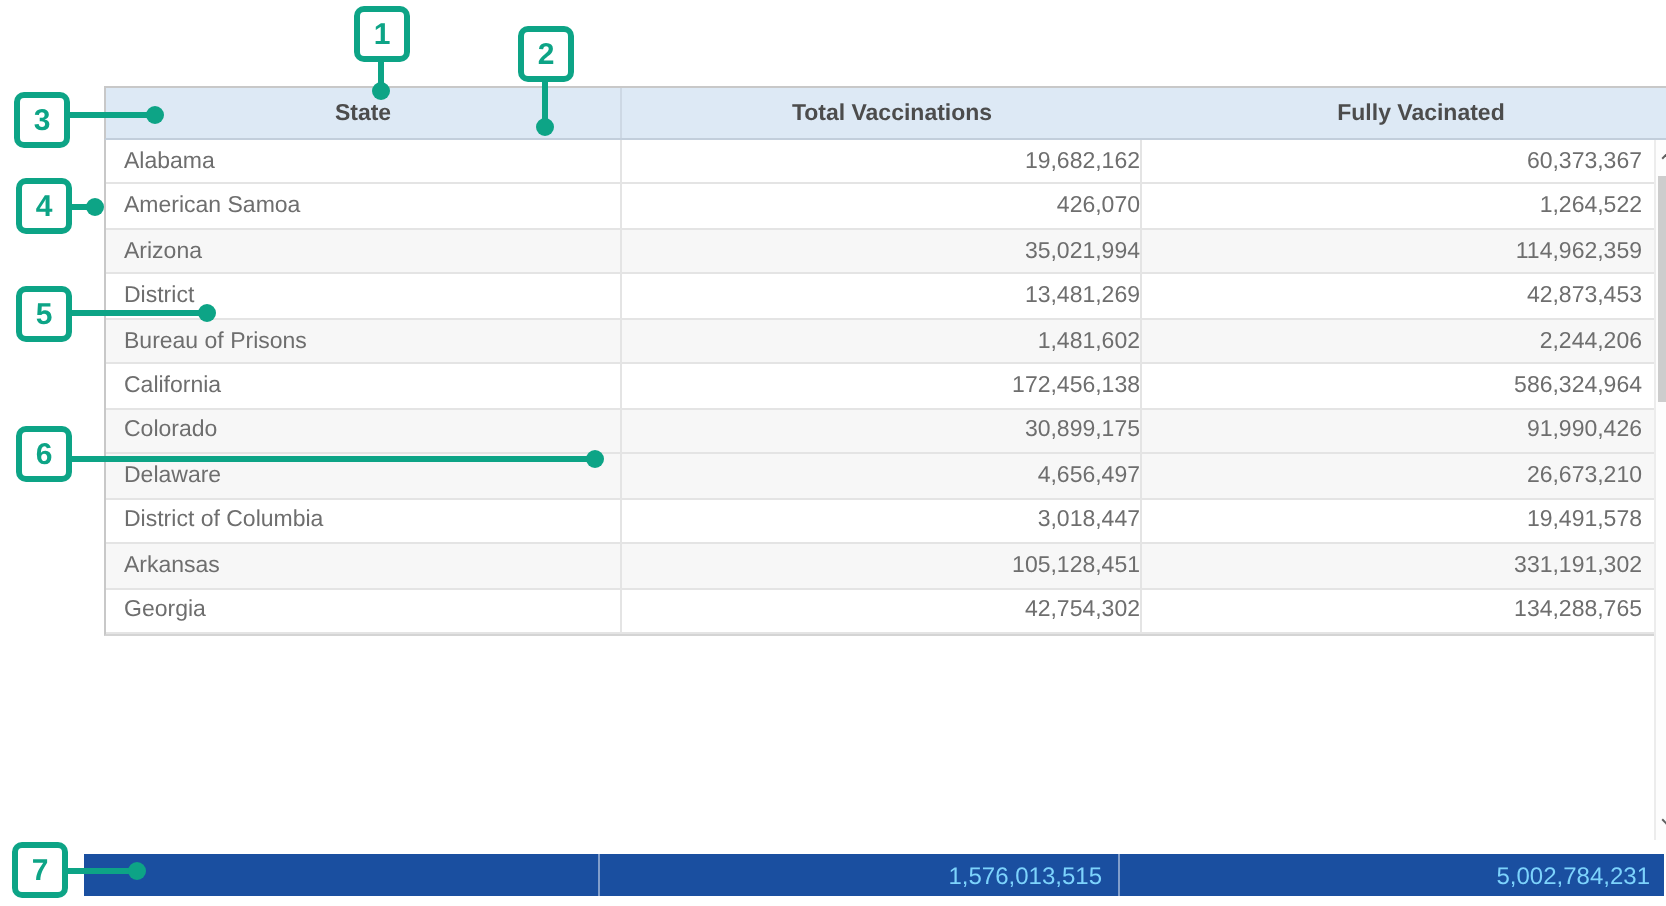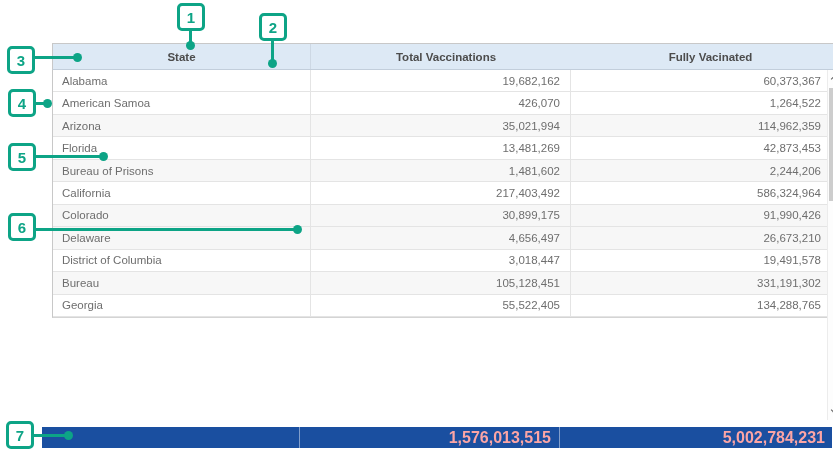--- a/index.html
+++ b/index.html
@@ -18,39 +18,39 @@
 
   .tbody { position:relative; height:248px; border-left:1px solid #c8c8c8;
            border-right:1px solid #c8c8c8; border-bottom:1px solid #d4d4d4;
            background:#fff; display:flex; flex-direction:column; }
   .trow { flex:1; display:flex; border-bottom:1px solid #e4e4e4; background:#fff; cursor:pointer; }
   .trow:last-child { border-bottom:none; }
   .trow.alt { background:#f7f7f7; }
   .td { display:flex; align-items:center; font-size:11.5px; color:#6e6e6e;
         overflow:hidden; white-space:nowrap; }
   .td.col1 { padding-left:9px; border-right:1px solid #e4e4e4; }
-  .td.col2 { justify-content:flex-end; padding-right:10px; border-right:1px solid #e4e4e4; }
+  .td.col2 { justify-content:flex-end; border-right:1px solid #e4e4e4; }
   .td.col3 { justify-content:flex-end; padding-right:20px; }
 
   
   .vscroll { position:absolute; top:0; right:0; width:14px; height:350px;
              background:#fdfdfd; border-left:1px solid #ececec; z-index:5; }
   .sb-btn { position:absolute; left:0; width:14px; height:16px; cursor:pointer; }
   .sb-btn.up { top:0; } .sb-btn.down { bottom:0; }
   .chev { position:absolute; left:4px; width:6px; height:6px;
           border-left:1.6px solid #5f5f5f; border-top:1.6px solid #5f5f5f; }
   .sb-btn.up .chev { top:6px; transform:rotate(45deg); }
   .sb-btn.down .chev { top:3px; transform:rotate(225deg); }
   .sb-thumb { position:absolute; left:1px; top:18px; width:12px; height:113px;
               background:#cdcdcd; cursor:pointer; }
 
   
   .summary { position:absolute; left:42px; top:427px; width:790px; height:21px;
              background:#1a4fa0; display:flex; }
-  .sm { display:flex; align-items:center; font-size:16px; font-weight:bold; color:#fca5a5;
+  .sm { display:flex; align-items:center; font-size:12px; font-weight:normal; color:#7dd3fc;
         white-space:nowrap; }
   .sm.col1 { border-right:1px solid rgba(255,255,255,.45); }
   .sm.col2 { justify-content:flex-end; padding-right:8px; border-right:1px solid rgba(255,255,255,.45); }
   .sm.col3 { justify-content:flex-end; padding-right:7px; }
 
   
   .co-box { position:absolute; width:28px; height:28px; background:#fff;
             border:3px solid #0da486; border-radius:5px; z-index:20;
             display:flex; align-items:center; justify-content:center;
             font-size:15px; font-weight:bold; color:#0da486; }
@@ -86,34 +86,34 @@
       <div class="td col3">1,264,522</div>
     </div>
 
     <div class="trow alt">
       <div class="td col1">Arizona</div>
       <div class="td col2">35,021,994</div>
       <div class="td col3">114,962,359</div>
     </div>
 
     <div class="trow">
-      <div class="td col1">Florida</div>
+      <div class="td col1">District</div>
       <div class="td col2">13,481,269</div>
       <div class="td col3">42,873,453</div>
     </div>
 
     <div class="trow alt">
       <div class="td col1">Bureau of Prisons</div>
       <div class="td col2">1,481,602</div>
       <div class="td col3">2,244,206</div>
     </div>
 
     <div class="trow">
       <div class="td col1">California</div>
-      <div class="td col2">217,403,492</div>
+      <div class="td col2">172,456,138</div>
       <div class="td col3">586,324,964</div>
     </div>
 
     <div class="trow alt">
       <div class="td col1">Colorado</div>
       <div class="td col2">30,899,175</div>
       <div class="td col3">91,990,426</div>
     </div>
 
 
@@ -123,28 +123,28 @@
       <div class="td col3">26,673,210</div>
     </div>
 
     <div class="trow">
       <div class="td col1">District of Columbia</div>
       <div class="td col2">3,018,447</div>
       <div class="td col3">19,491,578</div>
     </div>
 
     <div class="trow alt">
-      <div class="td col1">Bureau</div>
+      <div class="td col1">Arkansas</div>
       <div class="td col2">105,128,451</div>
       <div class="td col3">331,191,302</div>
     </div>
 
     <div class="trow">
       <div class="td col1">Georgia</div>
-      <div class="td col2">55,522,405</div>
+      <div class="td col2">42,754,302</div>
       <div class="td col3">134,288,765</div>
     </div>
   <div class="vscroll">
         <div class="sb-btn up">
           <span class="chev"></span>
         </div>
         <div class="sb-thumb"></div>
         <div class="sb-btn down">
           <span class="chev"></span>
         </div>

